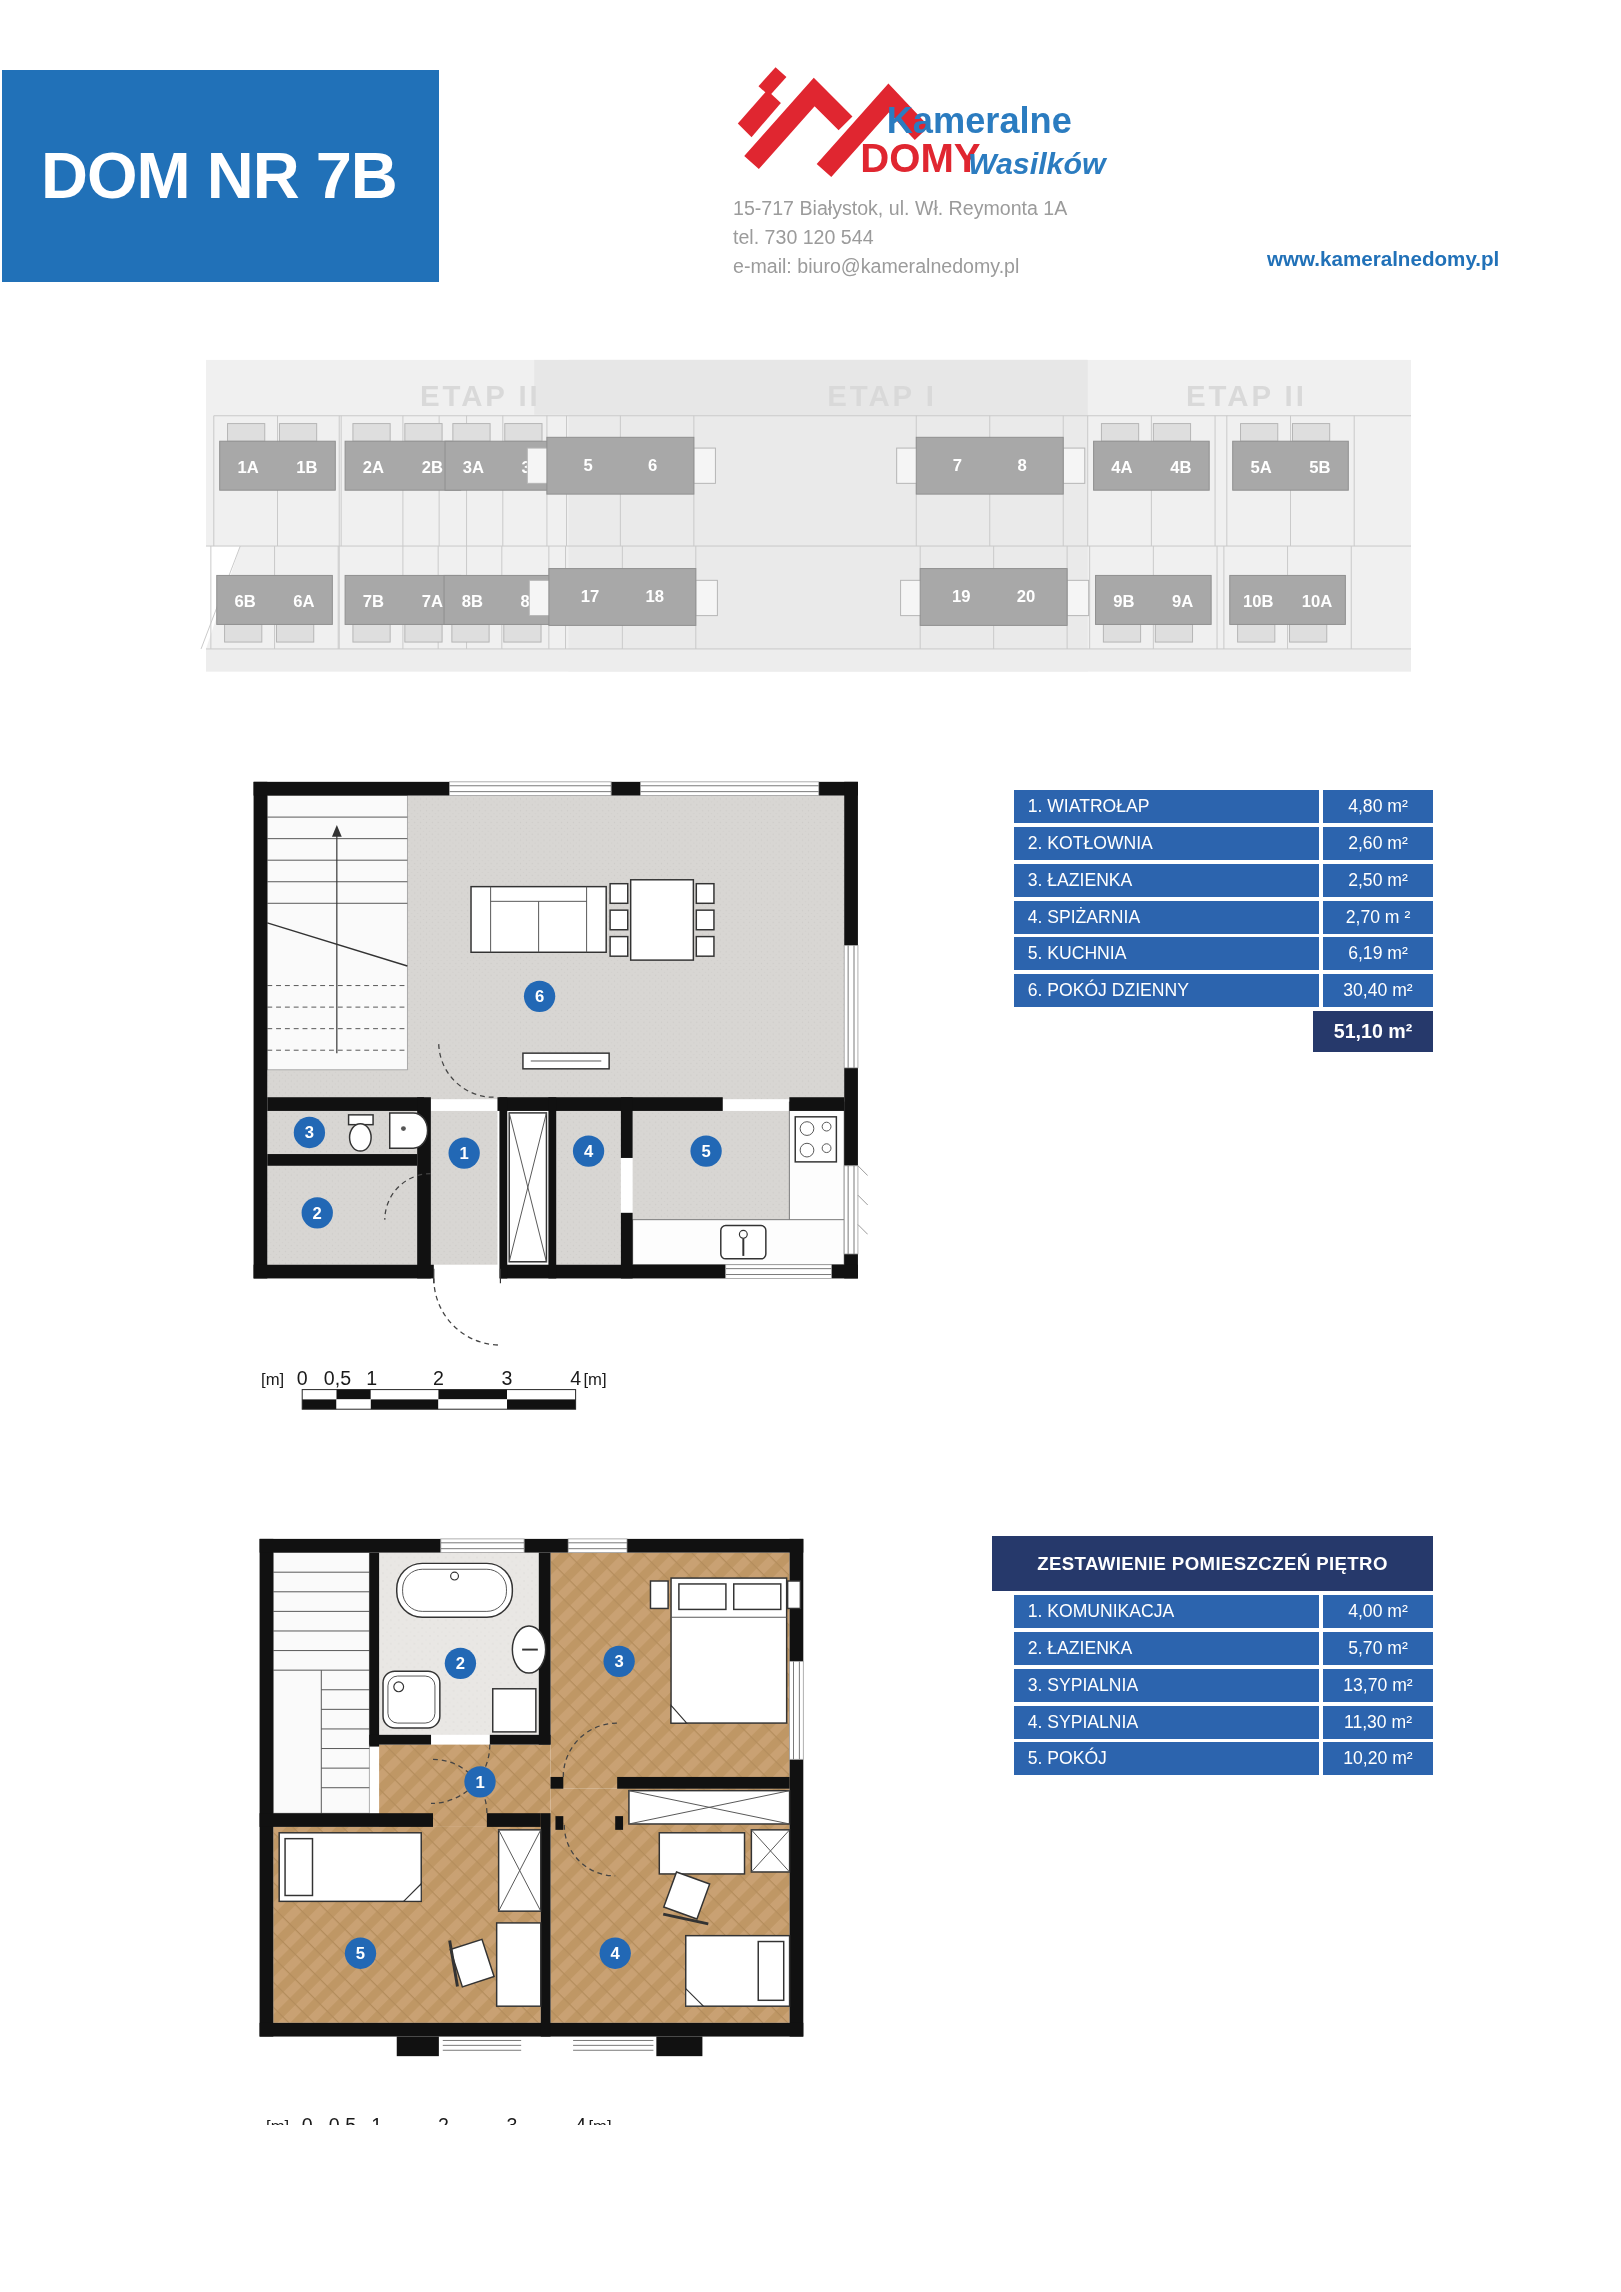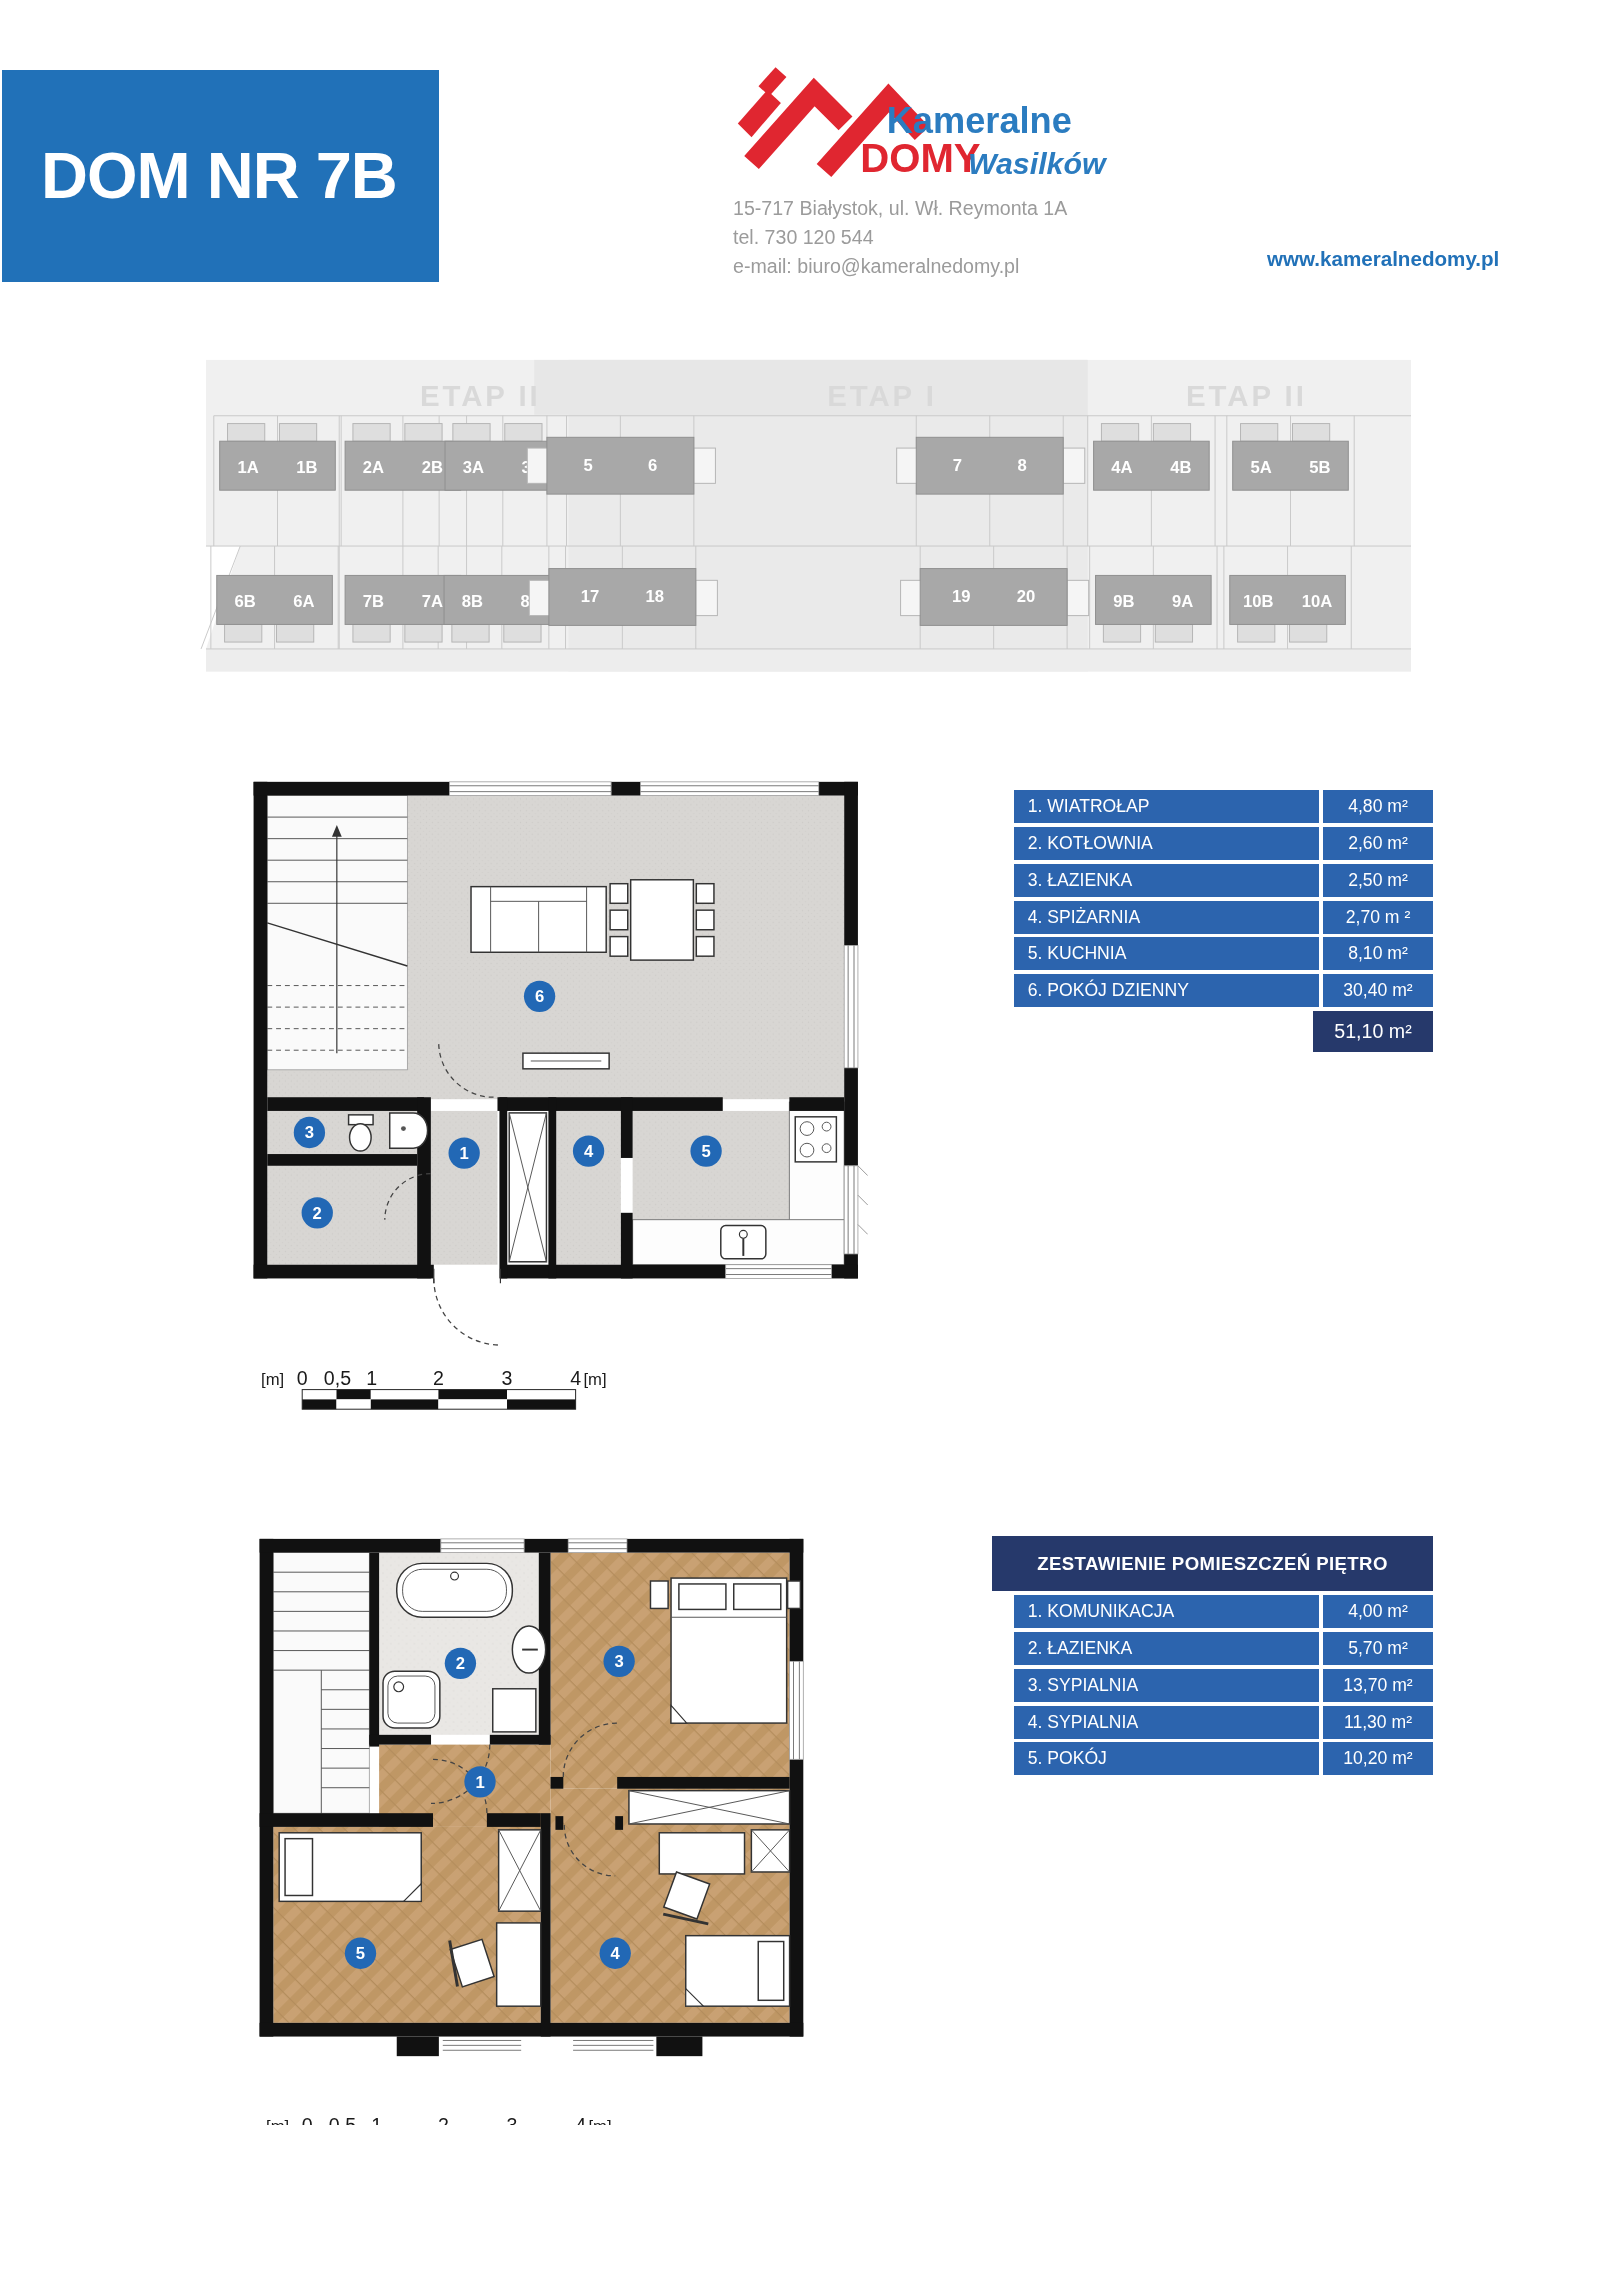--- a/index.html
+++ b/index.html
@@ -16,21 +16,21 @@
 
   
   .ztable{position:absolute;width:441px;}
   .t-header{background:#26396b;color:#fff;font-weight:bold;font-size:18.6px;text-align:center;
       line-height:55px;height:55px;letter-spacing:0.4px;}
   .t-row{display:flex;margin-top:3.9px;height:33px;margin-left:22px;}
   .t-label{flex:1;background:#2c64ae;color:#fff;font-size:17.6px;line-height:33px;padding-left:13.7px;}
   .t-value{width:110px;margin-left:3.9px;background:#2c64ae;color:#fff;font-size:17.6px;
       line-height:33px;text-align:center;}
   .t-total{display:flex;justify-content:flex-end;margin-top:3.9px;}
-  .t-total span{width:120px;height:41px;background:#26396b;color:#fff;font-weight:normal;
+  .t-total span{width:120px;height:41px;background:#26396b;color:#fff;font-weight:bold;
       font-size:19.6px;line-height:41px;text-align:center;}
 
   .tbl-parter{left:992px;top:786px;}
   .tbl-pietro{left:992px;top:1536px;}
 
   
   .siteplan{position:absolute;left:147px;top:355px;}
   .plan-parter{position:absolute;left:172px;top:774px;}
   .plan-pietro{position:absolute;left:240px;top:1524px;}
   .scalebar1{position:absolute;left:258px;top:1370px;}
@@ -658,21 +658,21 @@
     <div class="t-row">
         <div class="t-label">3. ŁAZIENKA</div>
         <div class="t-value">2,50 m²</div>
       </div>
     <div class="t-row">
         <div class="t-label">4. SPIŻARNIA</div>
         <div class="t-value">2,70 m ²</div>
       </div>
     <div class="t-row">
         <div class="t-label">5. KUCHNIA</div>
-        <div class="t-value">8,10 m²</div>
+        <div class="t-value">6,19 m²</div>
       </div>
     <div class="t-row">
         <div class="t-label">6. POKÓJ DZIENNY</div>
         <div class="t-value">30,40 m²</div>
       </div>
     <div class="t-total">
         <span>51,10 m²</span>
       </div>
   </div>
 

